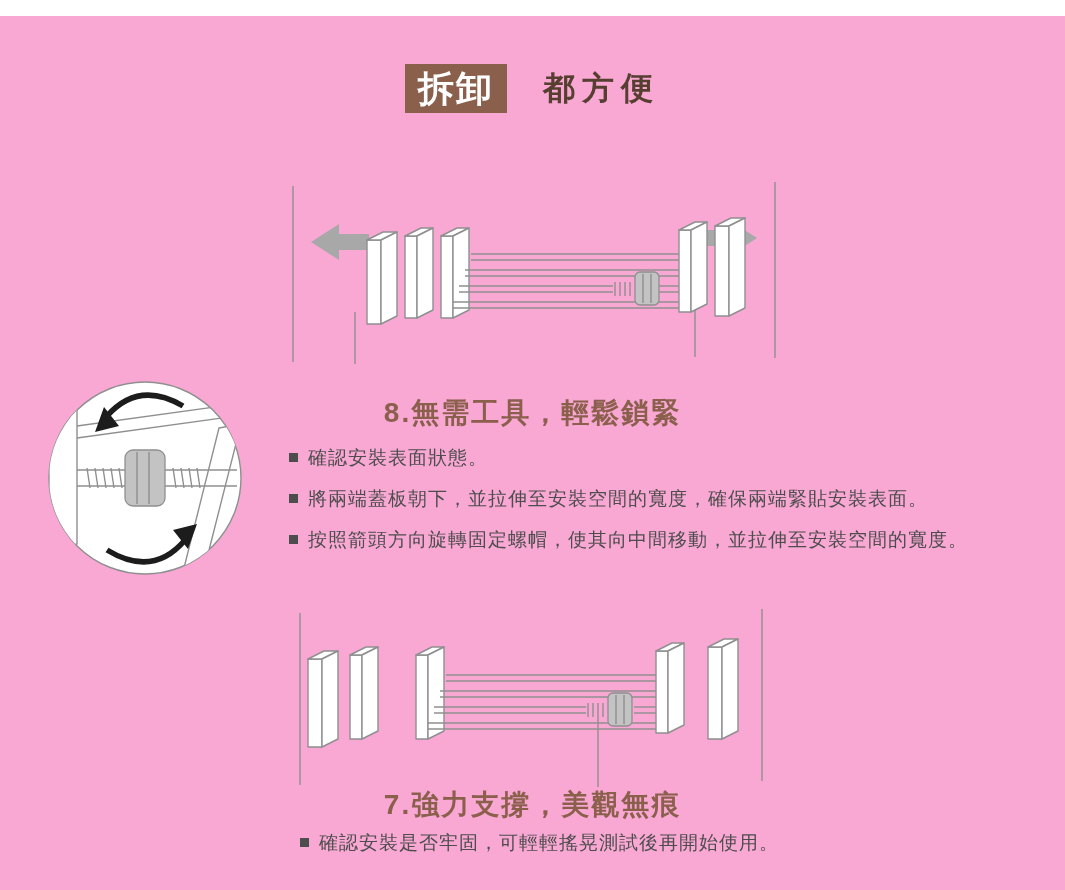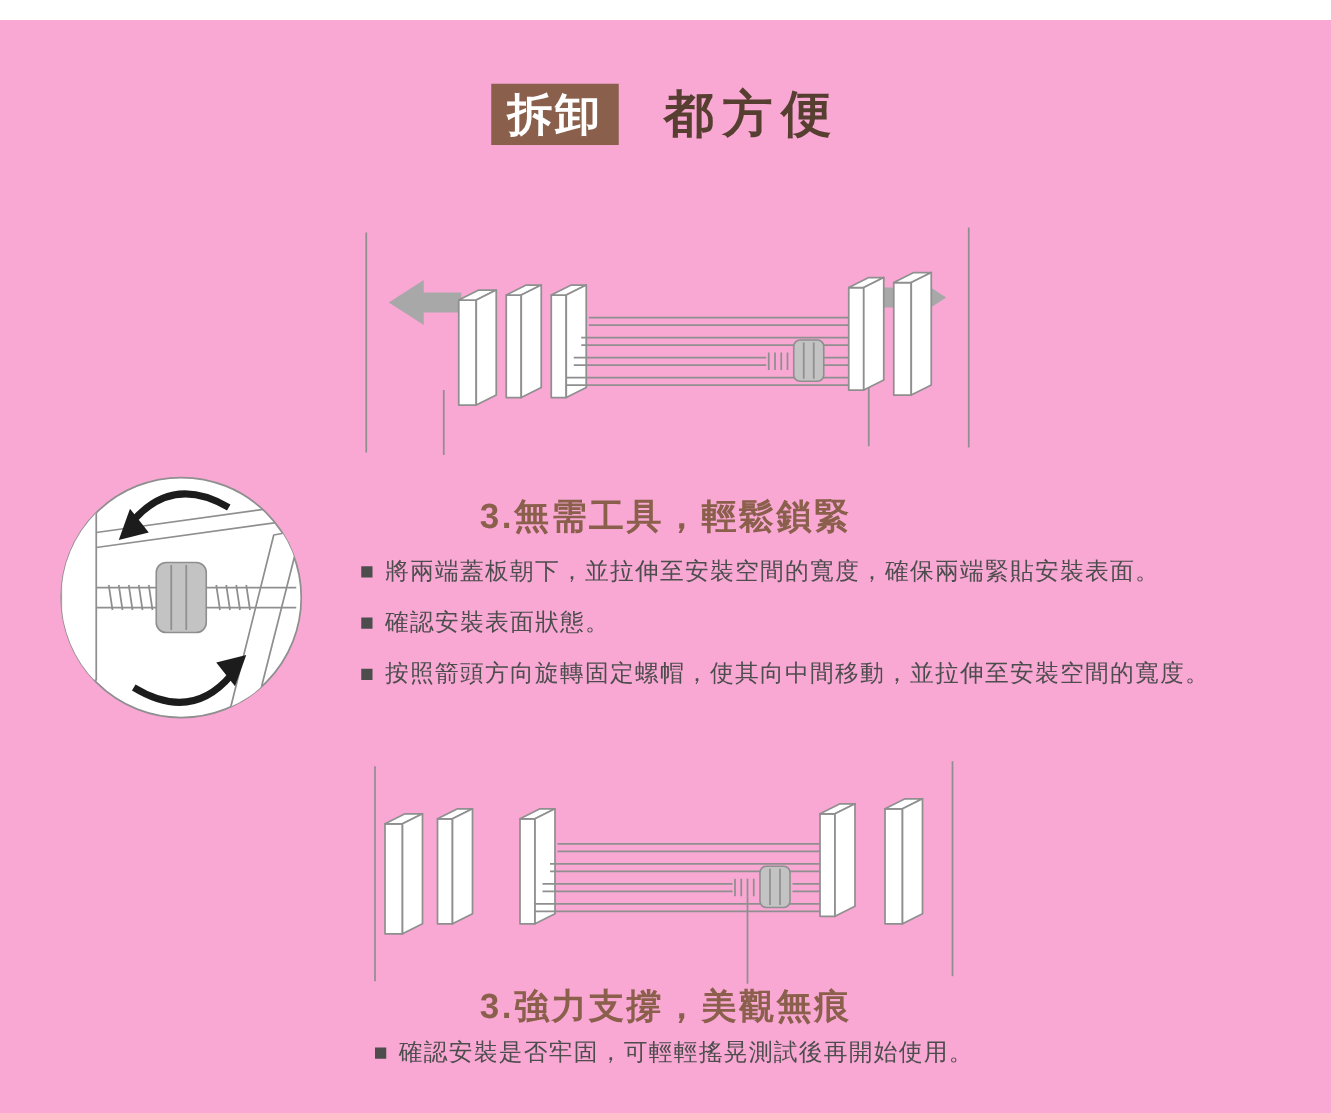--- a/index.html
+++ b/index.html
@@ -29,21 +29,21 @@
   .badge{
     background:var(--brand_brown);
     color:#fff;
     font-size:36px;font-weight:bold;
     padding:3px 13px;
     letter-spacing:2px;
     line-height:1.2;
   }
   .title-suffix{
     color:var(--title_dark_brown);
-    font-size:40px;font-weight:bold;
+    font-size:32px;font-weight:bold;
     letter-spacing:7px;
     font-family:Liberation Mono, monospace;
   }
   
   .illus-top{position:absolute;left:283px;top:158px;width:502px;height:195px;}
   .illus-bottom{position:absolute;left:288px;top:583px;width:485px;height:190px;}
   .detail-circle{position:absolute;left:35px;top:358px;width:220px;height:212px;}
   .ln{stroke:var(--line_gray);stroke-width:1.4;fill:none;}
   .face{stroke:var(--line_gray);stroke-width:1.4;fill:#fff;stroke-linejoin:round;}
   .arrow{fill:var(--arrow_gray);}
@@ -169,29 +169,29 @@
 
       <path class="ln" d="M138,94 L141,114 M146,94 L149,114 M154,94 L157,114 M162,94 L165,114"></path>
 
       <path class="rot" d="M148,32 Q104,6 72,42"></path>
       <path class="rothead" d="M60,58 L84,52 L69,33 Z"></path>
       <path class="rot" d="M72,176 Q118,204 150,166"></path>
       <path class="rothead" d="M162,150 L138,156 L153,175 Z"></path>
     </g>
   </svg>
 
-  <div class="sec-heading sec1-heading">3.無需工具，輕鬆鎖緊</div>
+  <div class="sec-heading sec1-heading">8.無需工具，輕鬆鎖緊</div>
   <div class="bullets bullets-1">
     <div class="bullet">
       <span class="bsq"></span>
+      <span>確認安裝表面狀態。</span>
+    </div>
+    <div class="bullet">
+      <span class="bsq"></span>
       <span>將兩端蓋板朝下，並拉伸至安裝空間的寬度，確保兩端緊貼安裝表面。</span>
-    </div>
-    <div class="bullet">
-      <span class="bsq"></span>
-      <span>確認安裝表面狀態。</span>
     </div>
     <div class="bullet">
       <span class="bsq"></span>
       <span>按照箭頭方向旋轉固定螺帽，使其向中間移動，並拉伸至安裝空間的寬度。</span>
     </div>
   </div>
 
   <svg class="illus-bottom" viewBox="0 0 485 190">
 
     <line class="ln" x1="12" y1="14" x2="12" y2="186"></line>
@@ -237,21 +237,21 @@
 
       <path class="face" d="M368,52 L380,52 L380,134 L368,134 Z"></path>
       <path class="face" d="M368,52 L384,44 L396,44 L380,52 Z"></path>
       <path class="face" d="M380,52 L396,44 L396,126 L380,134 Z"></path>
       <path class="face" d="M420,48 L434,48 L434,140 L420,140 Z"></path>
       <path class="face" d="M420,48 L436,40 L450,40 L434,48 Z"></path>
       <path class="face" d="M434,48 L450,40 L450,132 L434,140 Z"></path>
     </g>
   </svg>
 
-  <div class="sec-heading sec2-heading">3.強力支撐，美觀無痕</div>
+  <div class="sec-heading sec2-heading">7.強力支撐，美觀無痕</div>
   <div class="bullets bullets-2">
     <div class="bullet">
       <span class="bsq"></span>
       <span>確認安裝是否牢固，可輕輕搖晃測試後再開始使用。</span>
     </div>
   </div>
 
 </div>
 
 </body></html>

